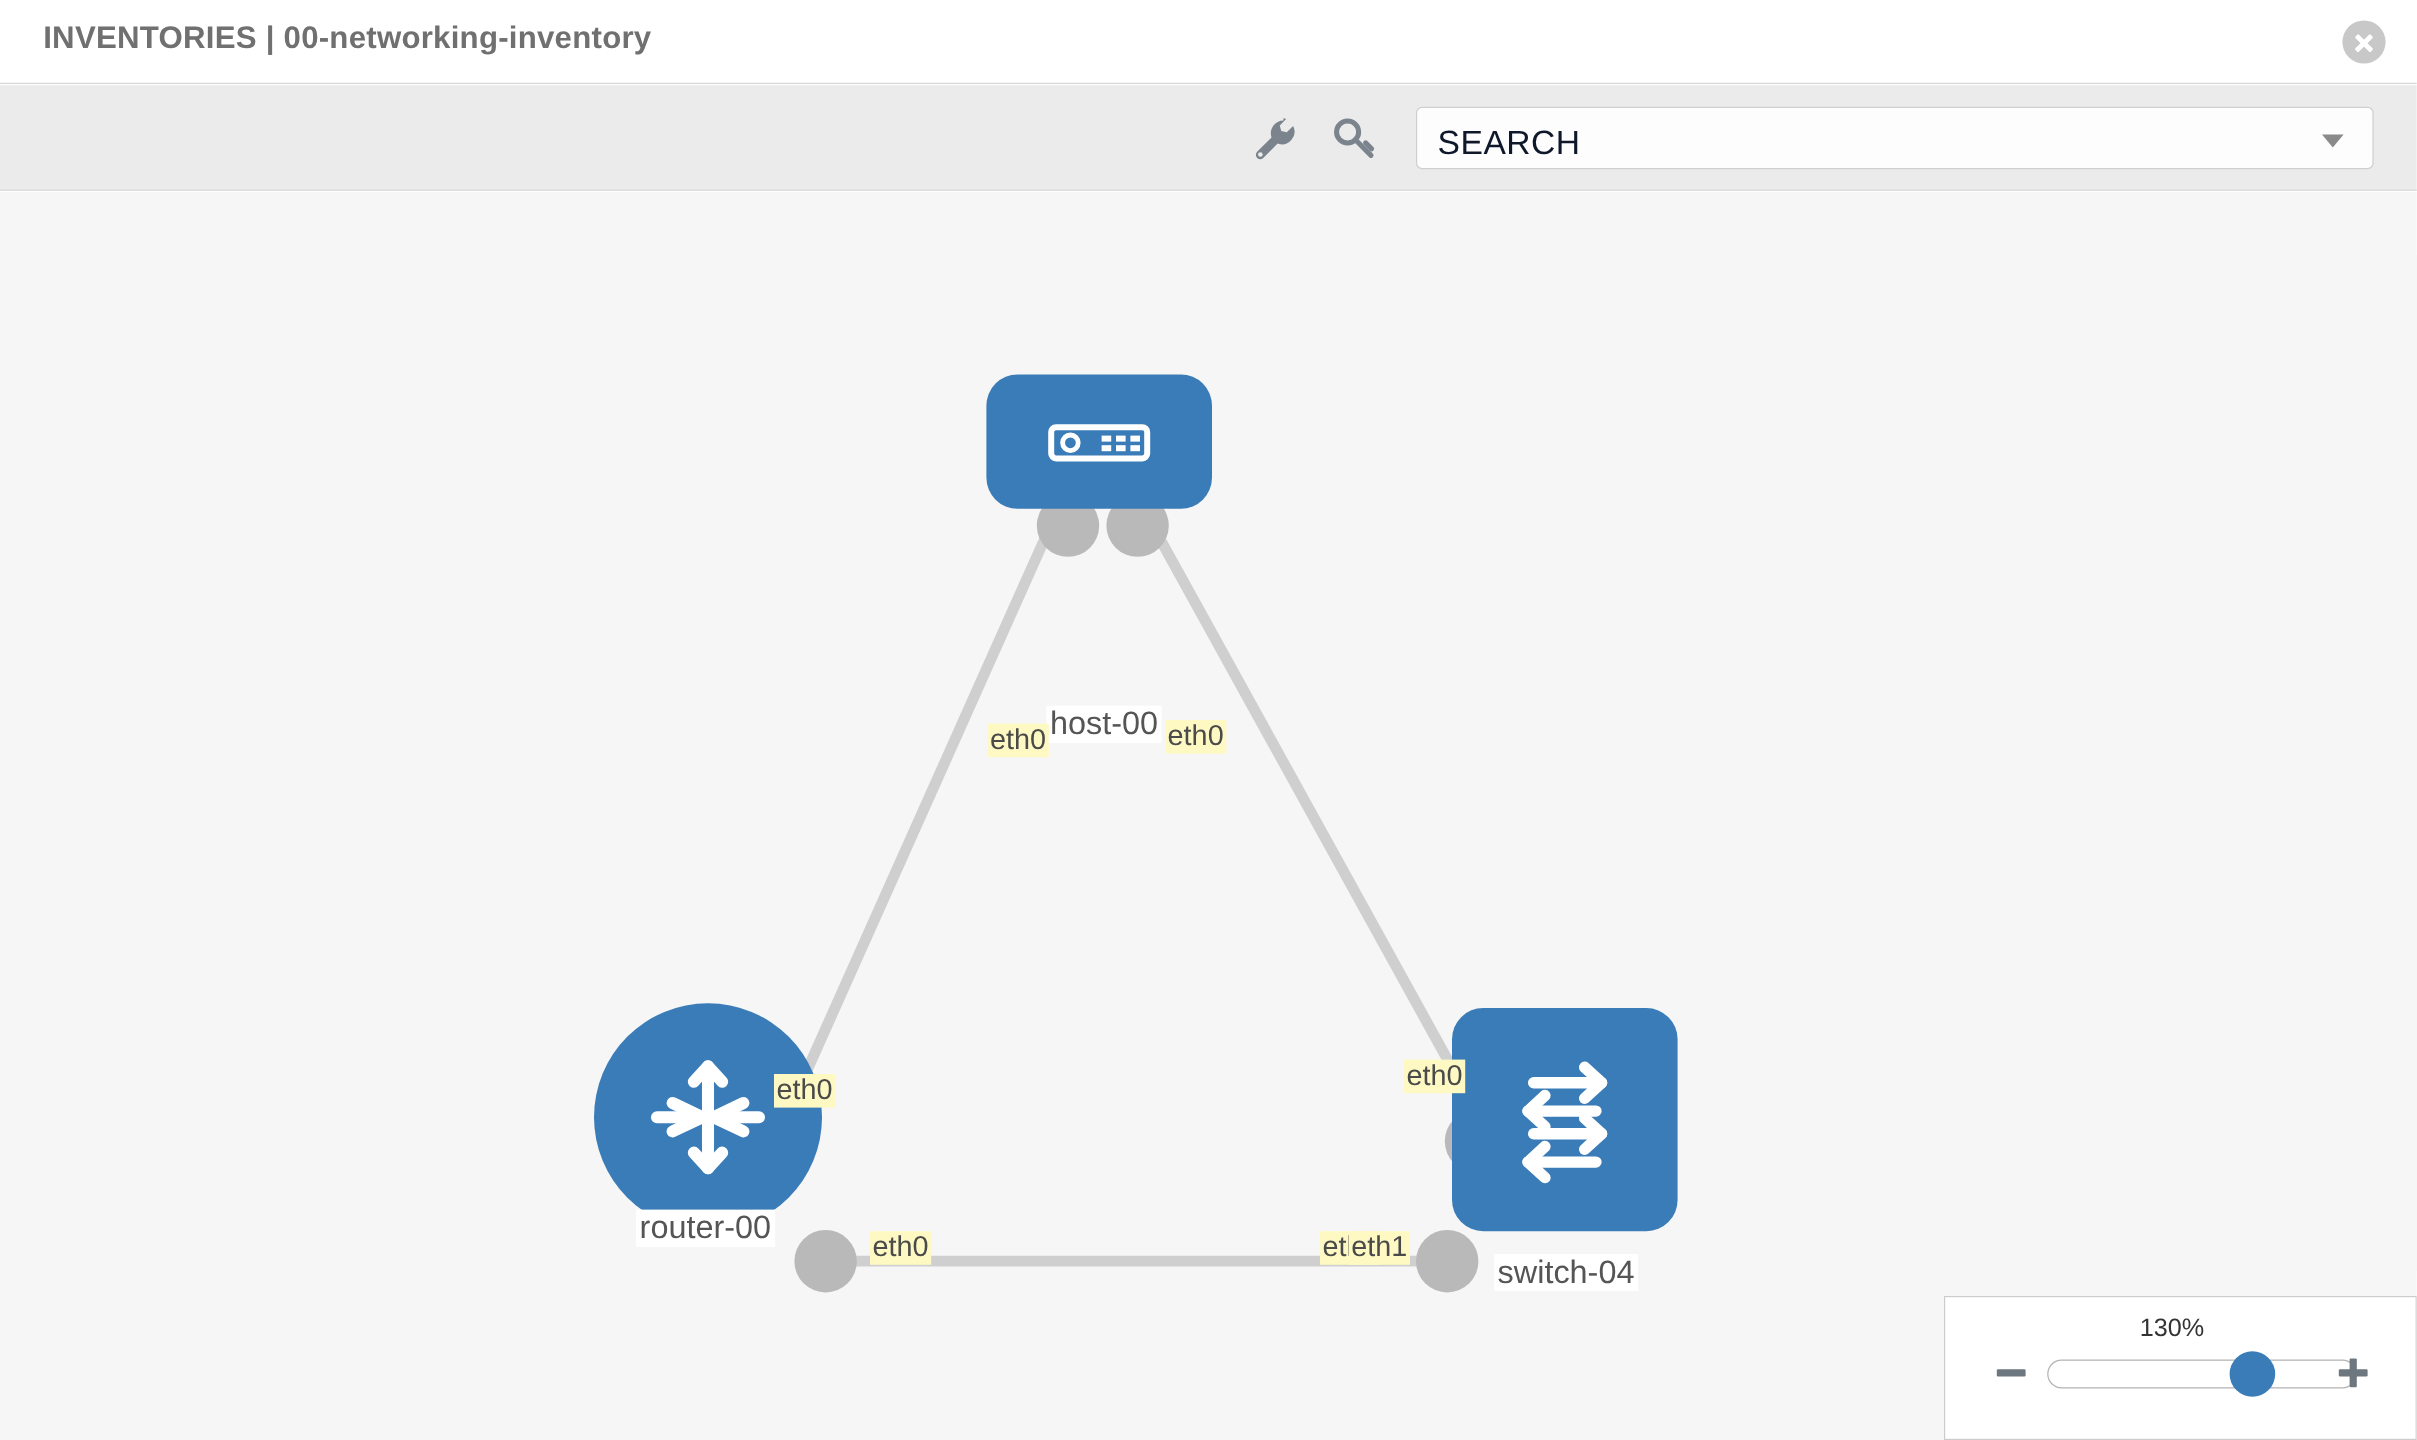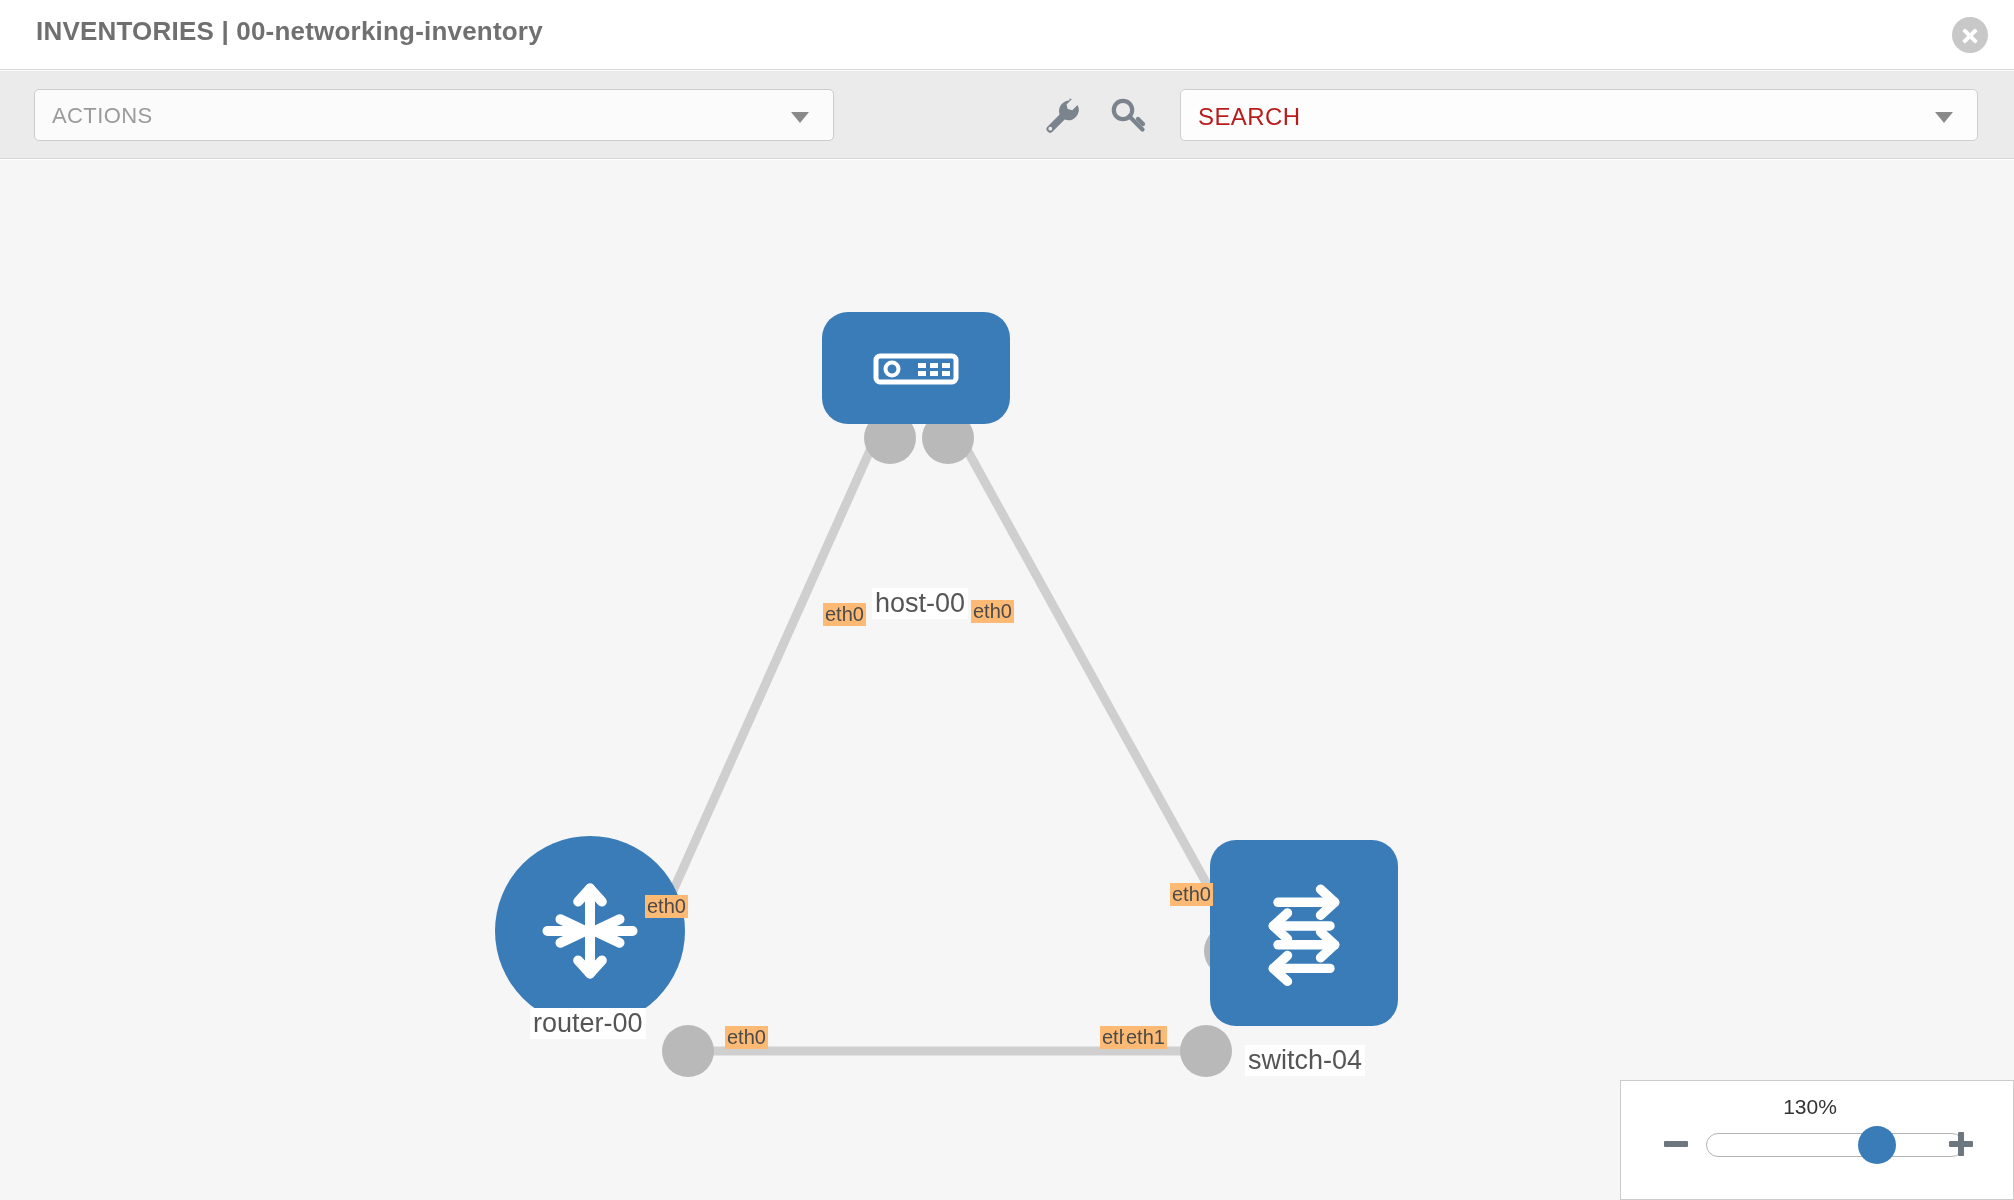--- a/index.html
+++ b/index.html
@@ -69,21 +69,21 @@
   .tool-icon.key    { left: 1108px; }
   .search-box {
     position: absolute; left: 1180px; top: 18px;
     width: 798px; height: 52px;
     background: #fdfdfd;
     border: 1px solid #cfcfcf; border-radius: 5px;
     cursor: text;
   }
   .search-box .label {
     position: absolute; left: 17px; top: 13px;
-    font-size: 24px; color: #b91c1c; letter-spacing: 0.4px; text-align: center;
+    font-size: 28px; color: #0f172a; letter-spacing: 0.4px; text-align: center;
   }
 
   
   .canvas {
     position: absolute; left: 0; top: 160px;
     width: 2014px; height: 1040px;
     background: #f6f6f6;
     overflow: hidden;
   }
   .topology { position: absolute; left: 0; top: 0; width: 2014px; height: 1040px; }
@@ -101,22 +101,22 @@
     position: absolute;
     font-size: 27px; color: #555555;
     background: #ffffff;
     white-space: nowrap;
     padding: 0 3px;
     text-align: center;
     pointer-events: none;
   }
   .edge-label {
     position: absolute;
-    font-size: 20px; color: #4a4a4a;
-    background: #fdba74;
+    font-size: 24px; color: #4a4a4a;
+    background: #fef9c3;
     padding: 0 2px;
     white-space: nowrap;
     pointer-events: none;
   }
 
   
   .zoom-panel {
     position: absolute; left: 1620px; top: 1080px;
     width: 394px; height: 120px;
     background: #ffffff;
@@ -155,24 +155,20 @@
 
 <div id="app">
 
   <div class="header">
     <div class="page-title">INVENTORIES | 00-networking-inventory</div>
     <div class="close-btn"></div>
   </div>
 
   <div class="toolbar">
 
-    <div class="actions-select">
-      <div class="label">ACTIONS</div>
-      <div class="caret"></div>
-    </div>
 
     <div class="tool-icon wrench">
       <svg viewBox="0 0 42 42" width="42" height="42" aria-hidden="true">
         <path d="M29.5 5.5a10.5 10.5 0 0 0-9.9 14l-12 12a3.6 3.6 0 0 0 0 5.1 3.6 3.6 0 0 0 5.1 0l12-12a10.5 10.5 0 0 0 12.9-14.6l-5.3 5.3-4.6-1.2-1.2-4.6 5.3-5.3a10.4 10.4 0 0 0-2.3-.7z" fill="#7b838c"></path>
         <circle cx="10.3" cy="33.7" r="1.9" fill="#ebebeb"></circle>
       </svg>
     </div>
 
     <div class="tool-icon key">
       <svg viewBox="0 0 42 42" width="42" height="42" aria-hidden="true">

